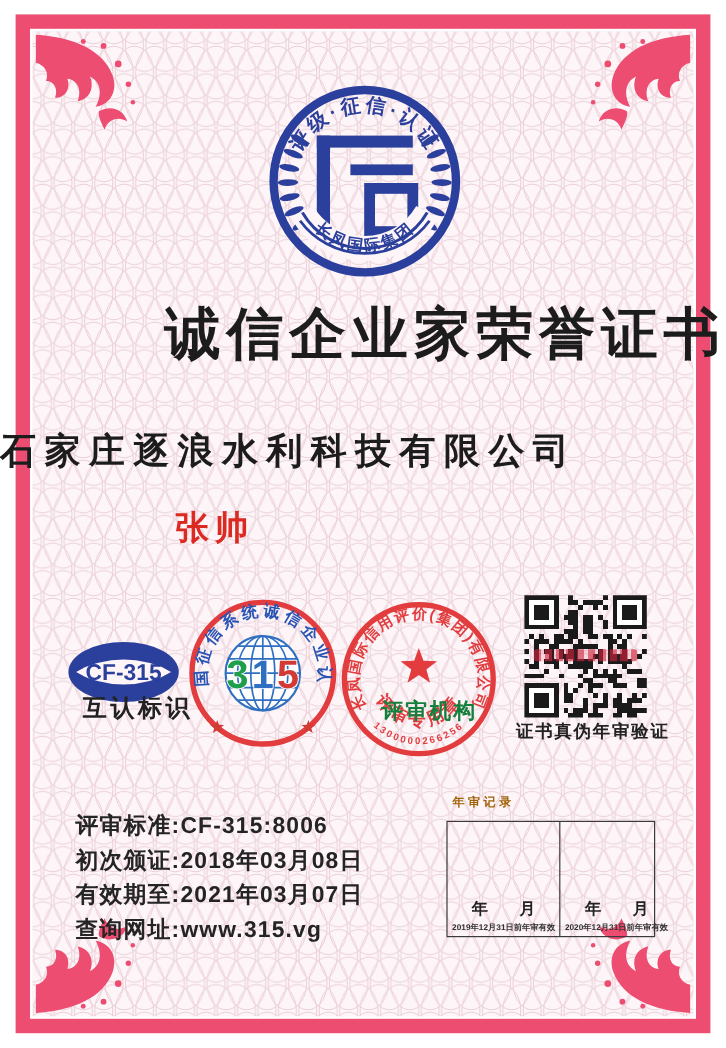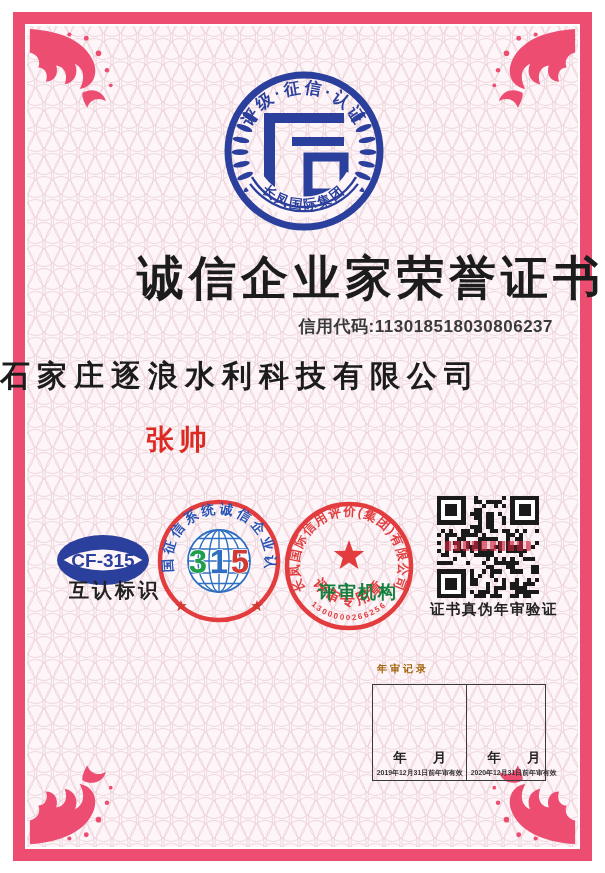--- a/index.html
+++ b/index.html
@@ -140,21 +140,20 @@
       <path d="M -52,26 A 60,60 0 0,0 52,26" fill="none" stroke="#fdf5f7" stroke-width="21"></path>
       <path d="M -52,26 A 60,60 0 0,0 52,26" fill="none" stroke="#2b3f9c" stroke-width="2.5"></path>
       <path d="M -58,44 A 72,72 0 0,0 58,44" fill="none" stroke="#2b3f9c" stroke-width="2.5" transform="translate(0,-8) scale(.93)"></path>
     </g>
     <text font-size="13.5" font-weight="bold" fill="#2b3f9c" letter-spacing="2">
       <textPath href="#embBot" startOffset="50%" text-anchor="middle">长凤国际集团</textPath>
     </text>
   </svg>
 
   <div class="abs title">诚信企业家荣誉证书</div>
-  <div class="abs credit">信用代码:113018518030806237</div>
   <div class="abs company">石家庄逐浪水利科技有限公司</div>
   <div class="abs person">张帅</div>
 
   <svg class="abs" style="left:55px;top:533px" width="96" height="54" viewBox="-48 -27 96 54">
     <ellipse cx="0" cy="0" rx="46" ry="25" fill="#2b3f9c"></ellipse>
     <path d="M-41,0 Q0,-21 41,0 Q0,21 -41,0 Z" fill="#fdf5f7"></path>
     <path d="M-41,0 l7,-4 M-41,0 l7,4 M41,0 l-7,-4 M41,0 l-7,4" stroke="#2b3f9c" stroke-width="1.6"></path>
     <text x="0" y="7" text-anchor="middle" font-size="19" font-weight="bold" fill="#2b3f9c">CF-315</text>
   </svg>
   <div class="abs cf315-caption">互认标识</div>
@@ -421,20 +420,26 @@
         <rect x="19" y="1" width="5" height="5" fill="#fff"></rect>
         <rect x="20" y="2" width="3" height="3" fill="#1a1a1a"></rect>
         <rect x="0" y="18" width="7" height="7" fill="#1a1a1a"></rect>
         <rect x="1" y="19" width="5" height="5" fill="#fff"></rect>
         <rect x="2" y="20" width="3" height="3" fill="#1a1a1a"></rect>
       </svg>
     <div class="qr-overlay"></div>
   </div>
   <div class="abs qr-caption">证书真伪年审验证</div>
 
+  <div class="abs details">
+    <div>评审标准:CF-315:8006</div>
+    <div>初次颁证:2018年03月08日</div>
+    <div>有效期至:2021年03月07日</div>
+    <div>查询网址:www.315.vg</div>
+  </div>
 
   <div class="abs ar-heading">年审记录</div>
   <div class="abs ar-box">
     <div class="ar-cell">
       <div class="ar-fields">
         <span>年</span>
         <span>月</span>
       </div>
       <div class="ar-note">2019年12月31日前年审有效</div>
     </div>

